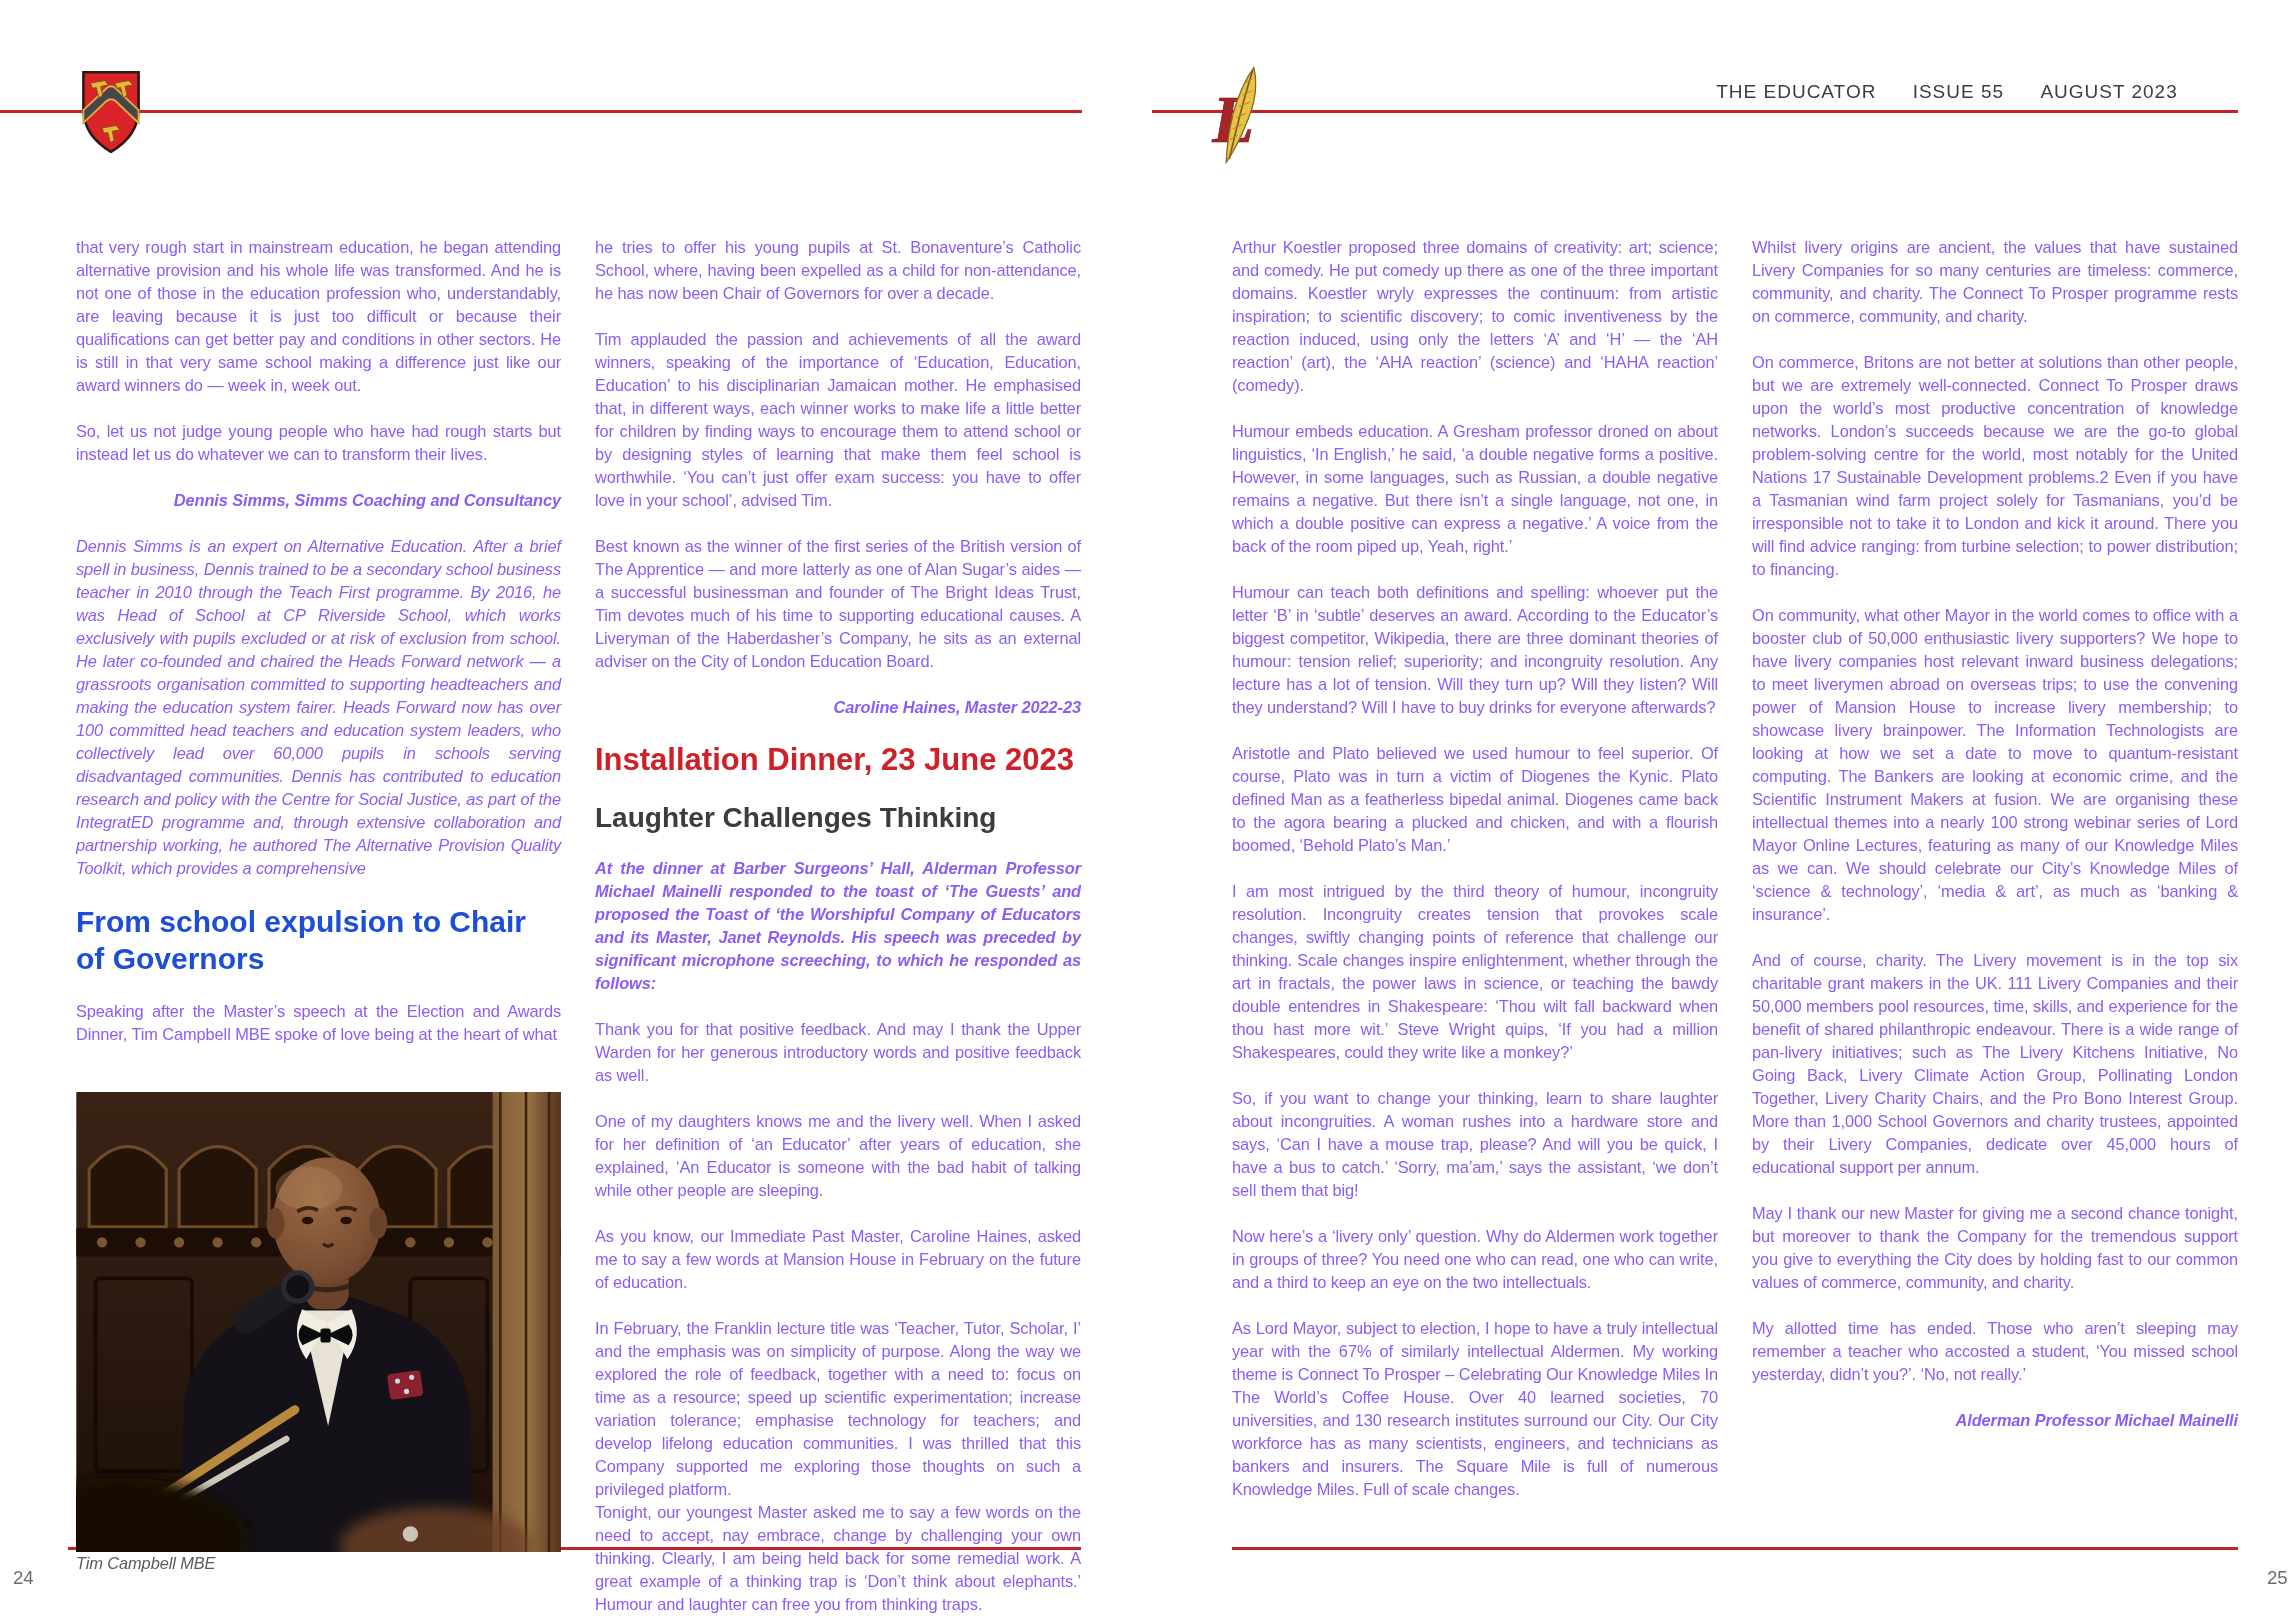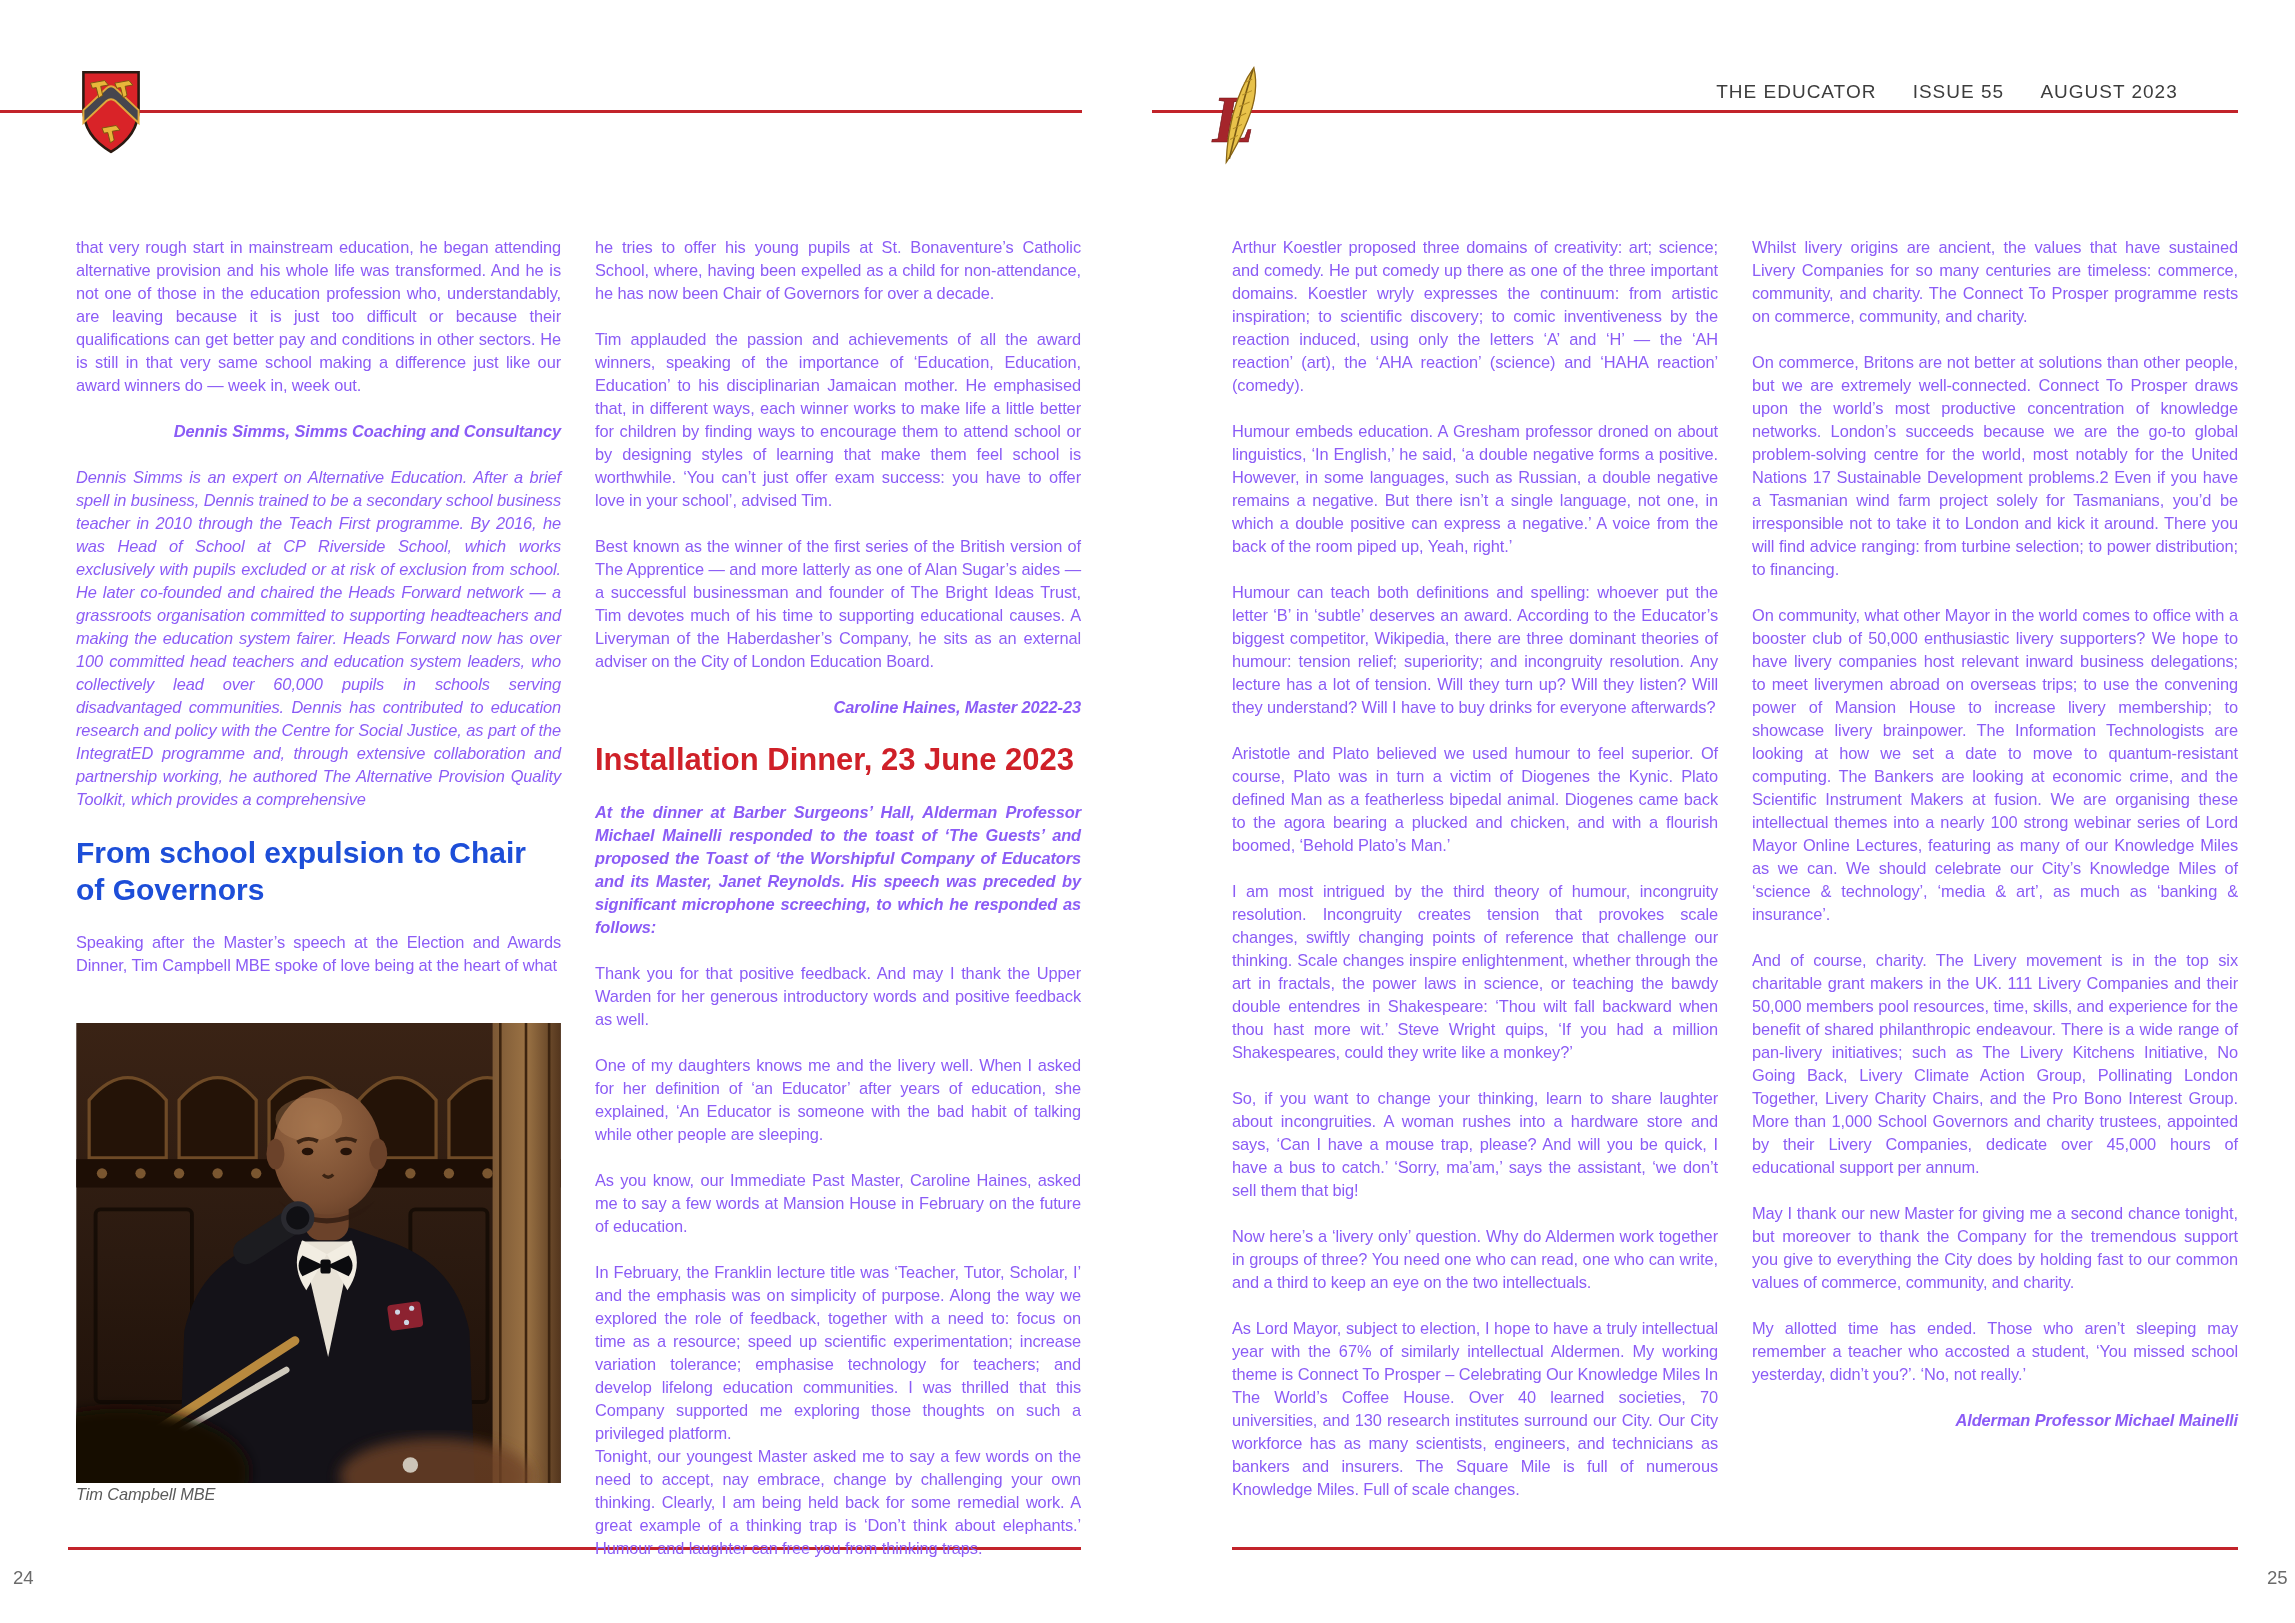--- a/index.html
+++ b/index.html
@@ -87,20 +87,21 @@
 </div>
 
 <div id="masthead">
   <span>THE EDUCATOR</span>
   <span class="mh-gap">ISSUE 55</span>
   <span class="mh-gap">AUGUST 2023</span>
 </div>
 
 <div class="col" id="col-l1">
     <div class="blk para">that very rough start in mainstream education, he began attending alternative provision and his whole life was transformed. And he is not one of those in the education profession who, understandably, are leaving because it is just too difficult or because their qualifications can get better pay and conditions in other sectors. He is still in that very same school making a difference just like our award winners do — week in, week out.</div>
+    <div class="blk para">So, let us not judge young people who have had rough starts but instead let us do whatever we can to transform their lives.</div>
     <div class="blk byline">Dennis Simms, Simms Coaching and Consultancy</div>
     <div class="blk para-italic">Dennis Simms is an expert on Alternative Education. After a brief spell in business, Dennis trained to be a secondary school business teacher in 2010 through the Teach First programme. By 2016, he was Head of School at CP Riverside School, which works exclusively with pupils excluded or at risk of exclusion from school. He later co-founded and chaired the Heads Forward network — a grassroots organisation committed to supporting headteachers and making the education system fairer. Heads Forward now has over 100 committed head teachers and education system leaders, who collectively lead over 60,000 pupils in schools serving disadvantaged communities. Dennis has contributed to education research and policy with the Centre for Social Justice, as part of the IntegratED programme and, through extensive collaboration and partnership working, he authored The Alternative Provision Quality Toolkit, which provides a comprehensive</div>
     <div class="blk heading">From school expulsion to Chair of Governors</div>
     <div class="blk para">Speaking after the Master’s speech at the Election and Awards Dinner, Tim Campbell MBE spoke of love being at the heart of what</div>
     <div class="blk photo-wrap">
     <svg width="485" height="460" viewBox="0 0 754 716">
       <defs>
         <linearGradient id="wood" x1="0" y1="0" x2="0" y2="1">
           <stop offset="0" stop-color="#3a2315"></stop>
             <stop offset="0.5" stop-color="#2b1a10"></stop>
@@ -197,20 +198,21 @@
     </svg>
   </div>
     <div class="blk caption">Tim Campbell MBE</div>
   </div>
 <div class="col" id="col-l2">
     <div class="blk para">he tries to offer his young pupils at St. Bonaventure’s Catholic School, where, having been expelled as a child for non-attendance, he has now been Chair of Governors for over a decade.</div>
     <div class="blk para">Tim applauded the passion and achievements of all the award winners, speaking of the importance of ‘Education, Education, Education’ to his disciplinarian Jamaican mother. He emphasised that, in different ways, each winner works to make life a little better for children by finding ways to encourage them to attend school or by designing styles of learning that make them feel school is worthwhile. ‘You can’t just offer exam success: you have to offer love in your school’, advised Tim.</div>
     <div class="blk para">Best known as the winner of the first series of the British version of The Apprentice — and more latterly as one of Alan Sugar’s aides — a successful businessman and founder of The Bright Ideas Trust, Tim devotes much of his time to supporting educational causes. A Liveryman of the Haberdasher’s Company, he sits as an external adviser on the City of London Education Board.</div>
     <div class="blk byline">Caroline Haines, Master 2022-23</div>
     <div class="blk heading-red">Installation Dinner, 23 June 2023</div>
+    <div class="blk subheading">Laughter Challenges Thinking</div>
     <div class="blk intro">At the dinner at Barber Surgeons’ Hall, Alderman Professor Michael Mainelli responded to the toast of ‘The Guests’ and proposed the Toast of ‘the Worshipful Company of Educators and its Master, Janet Reynolds. His speech was preceded by significant microphone screeching, to which he responded as follows:</div>
     <div class="blk para">Thank you for that positive feedback. And may I thank the Upper Warden for her generous introductory words and positive feedback as well.</div>
     <div class="blk para">One of my daughters knows me and the livery well. When I asked for her definition of ‘an Educator’ after years of education, she explained, ‘An Educator is someone with the bad habit of talking while other people are sleeping.</div>
     <div class="blk para">As you know, our Immediate Past Master, Caroline Haines, asked me to say a few words at Mansion House in February on the future of education.</div>
     <div class="blk para">In February, the Franklin lecture title was ‘Teacher, Tutor, Scholar, I’ and the emphasis was on simplicity of purpose. Along the way we explored the role of feedback, together with a need to: focus on time as a resource; speed up scientific experimentation; increase variation tolerance; emphasise technology for teachers; and develop lifelong education communities. I was thrilled that this Company supported me exploring those thoughts on such a privileged platform.
 Tonight, our youngest Master asked me to say a few words on the need to accept, nay embrace, change by challenging your own thinking. Clearly, I am being held back for some remedial work. A great example of a thinking trap is ‘Don’t think about elephants.’ Humour and laughter can free you from thinking traps.</div>
   </div>
 <div class="col" id="col-r1">
     <div class="blk para">Arthur Koestler proposed three domains of creativity: art; science; and comedy. He put comedy up there as one of the three important domains. Koestler wryly expresses the continuum: from artistic inspiration; to scientific discovery; to comic inventiveness by the reaction induced, using only the letters ‘A’ and ‘H’ — the ‘AH reaction’ (art), the ‘AHA reaction’ (science) and ‘HAHA reaction’ (comedy).</div>
     <div class="blk para">Humour embeds education. A Gresham professor droned on about linguistics, ‘In English,’ he said, ‘a double negative forms a positive. However, in some languages, such as Russian, a double negative remains a negative. But there isn’t a single language, not one, in which a double positive can express a negative.’ A voice from the back of the room piped up, Yeah, right.’</div>

